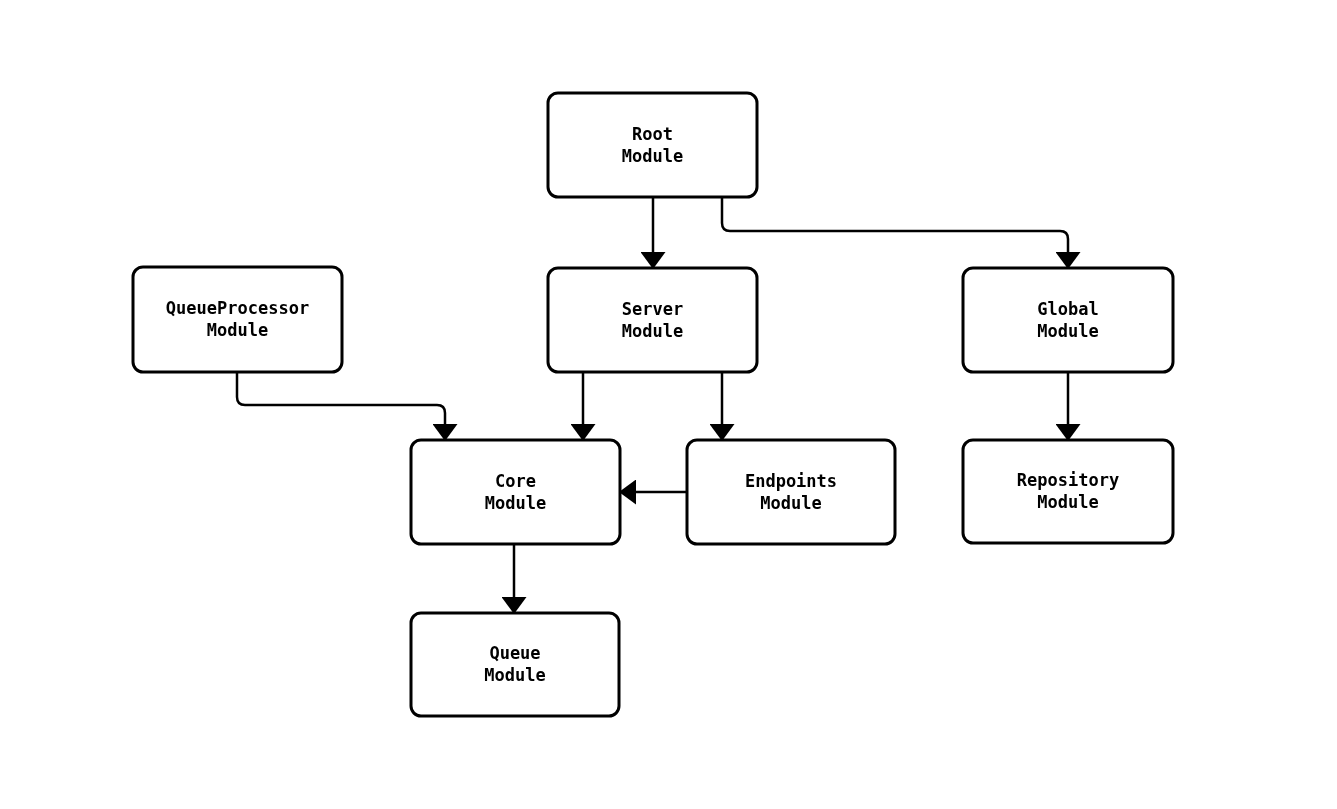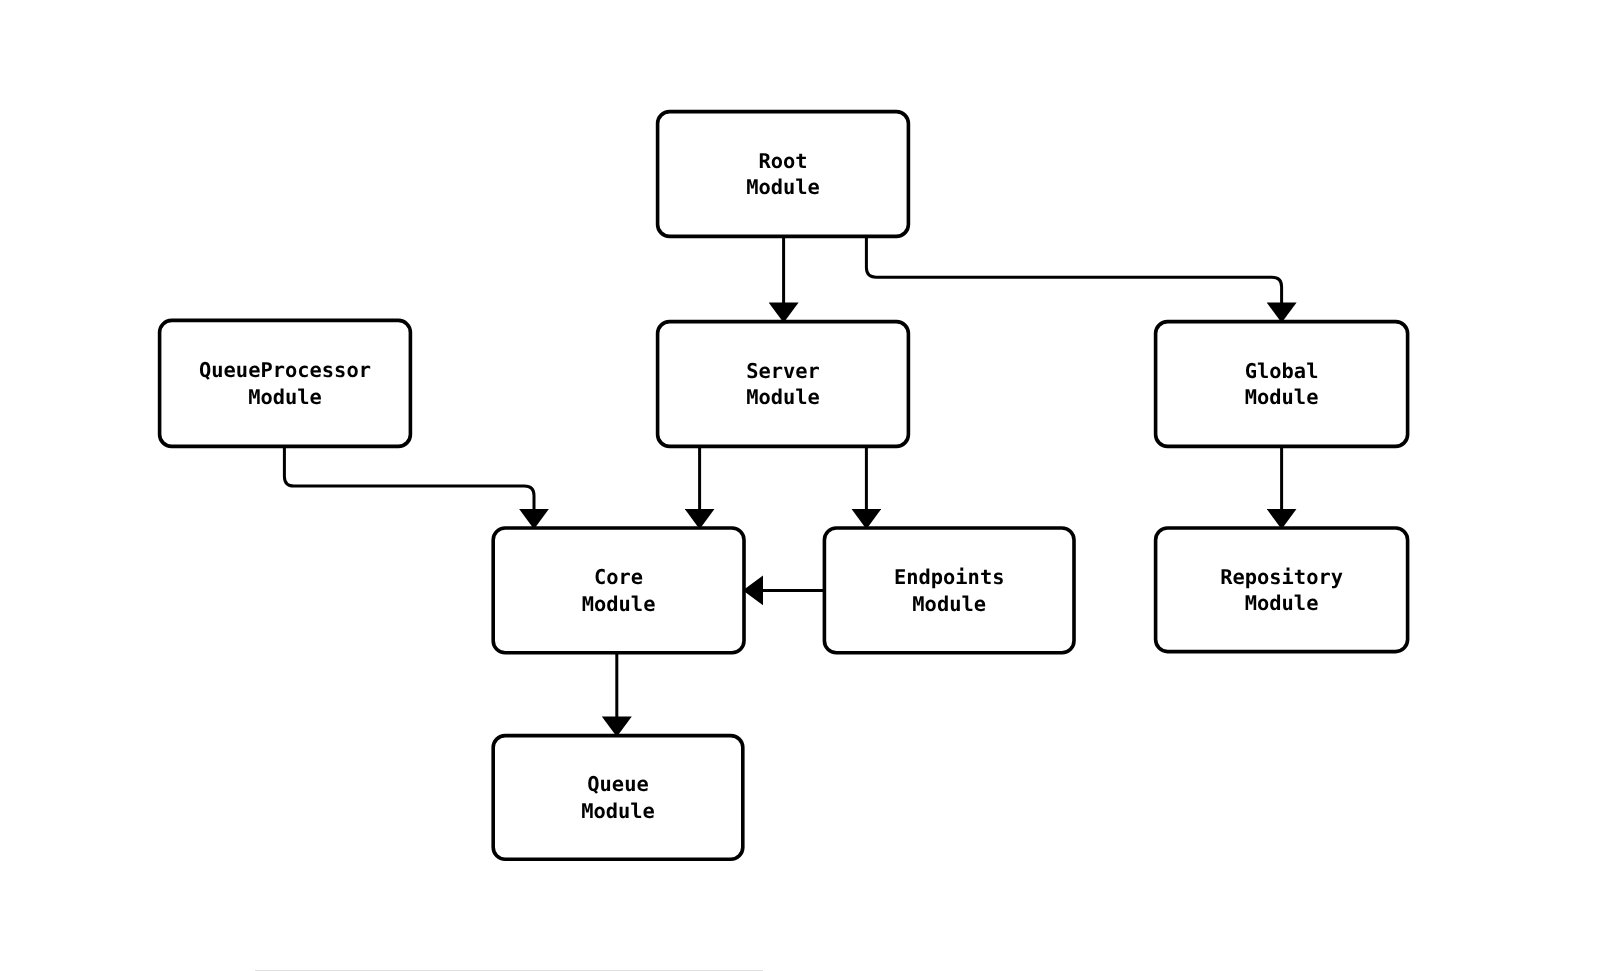--- a/index.html
+++ b/index.html
@@ -4,21 +4,21 @@
 <style>
   html, body {
     margin: 0;
     padding: 0;
     background: #ffffff;
   }
   .canvas {
     position: relative;
     width: 1337px;
     height: 809px;
-    background: #a3a3a3;
+    background: #fde047;
     overflow: hidden;
     font-family: "DejaVu Sans Mono", monospace;
     text-decoration: underline;
   }
   svg text {
     font-family: "DejaVu Sans Mono", monospace;
     font-weight: bold;
     text-anchor: middle;
   }
 </style>

